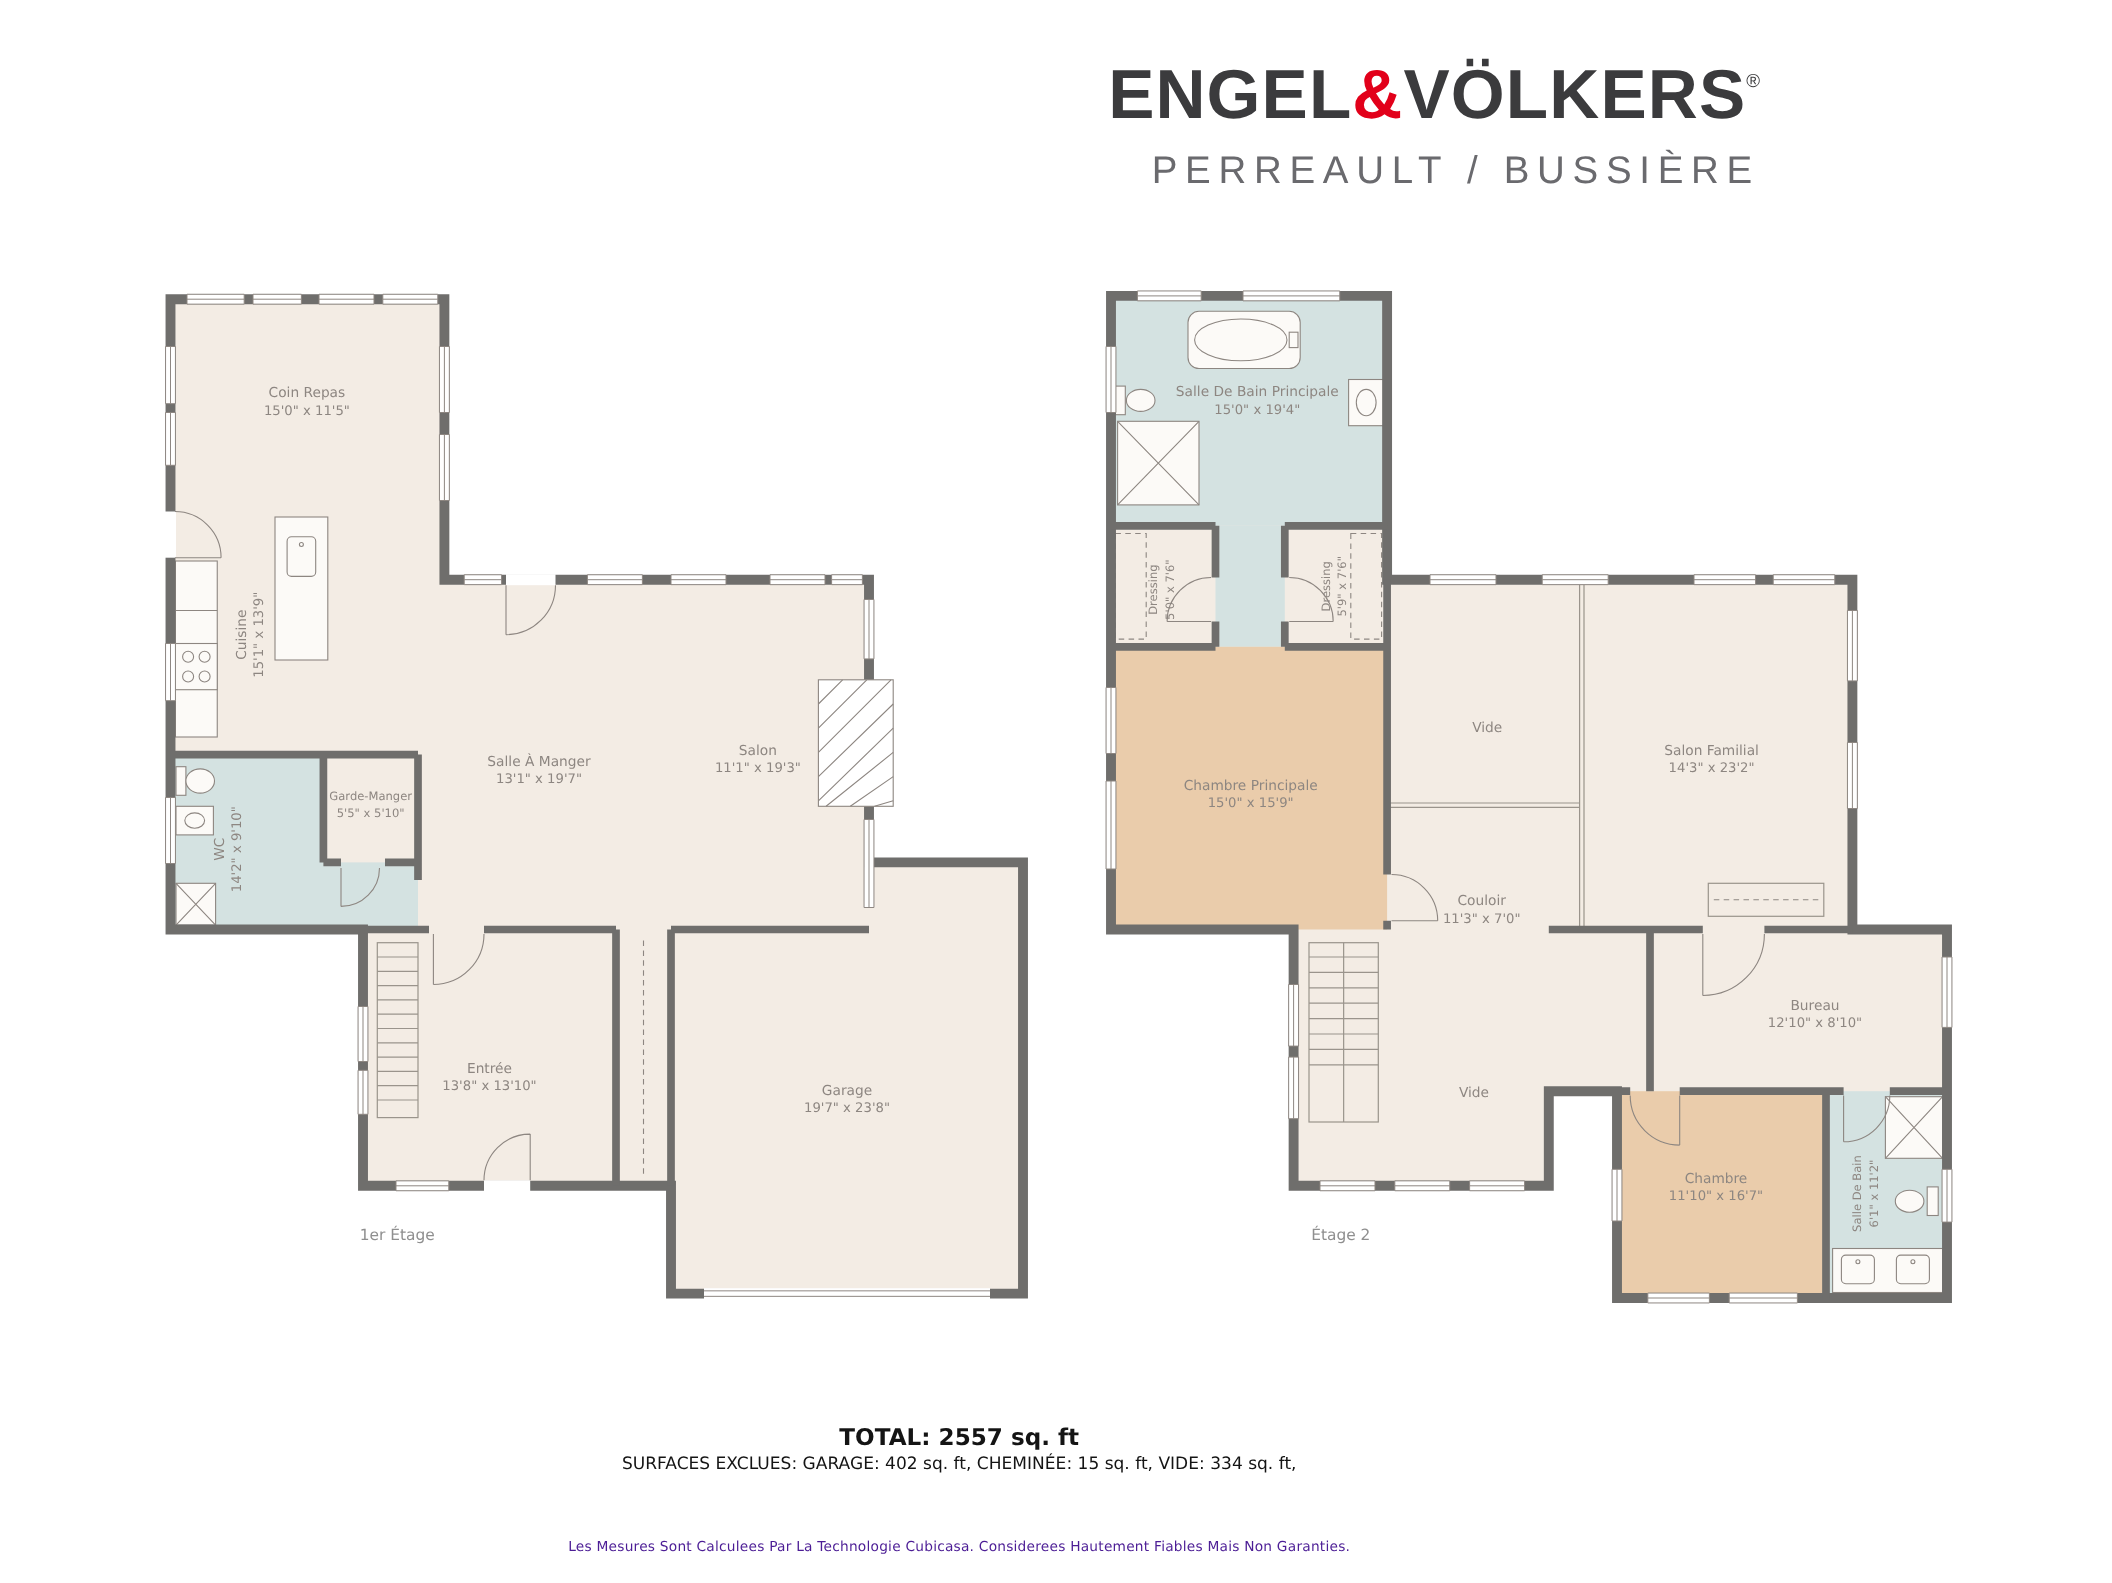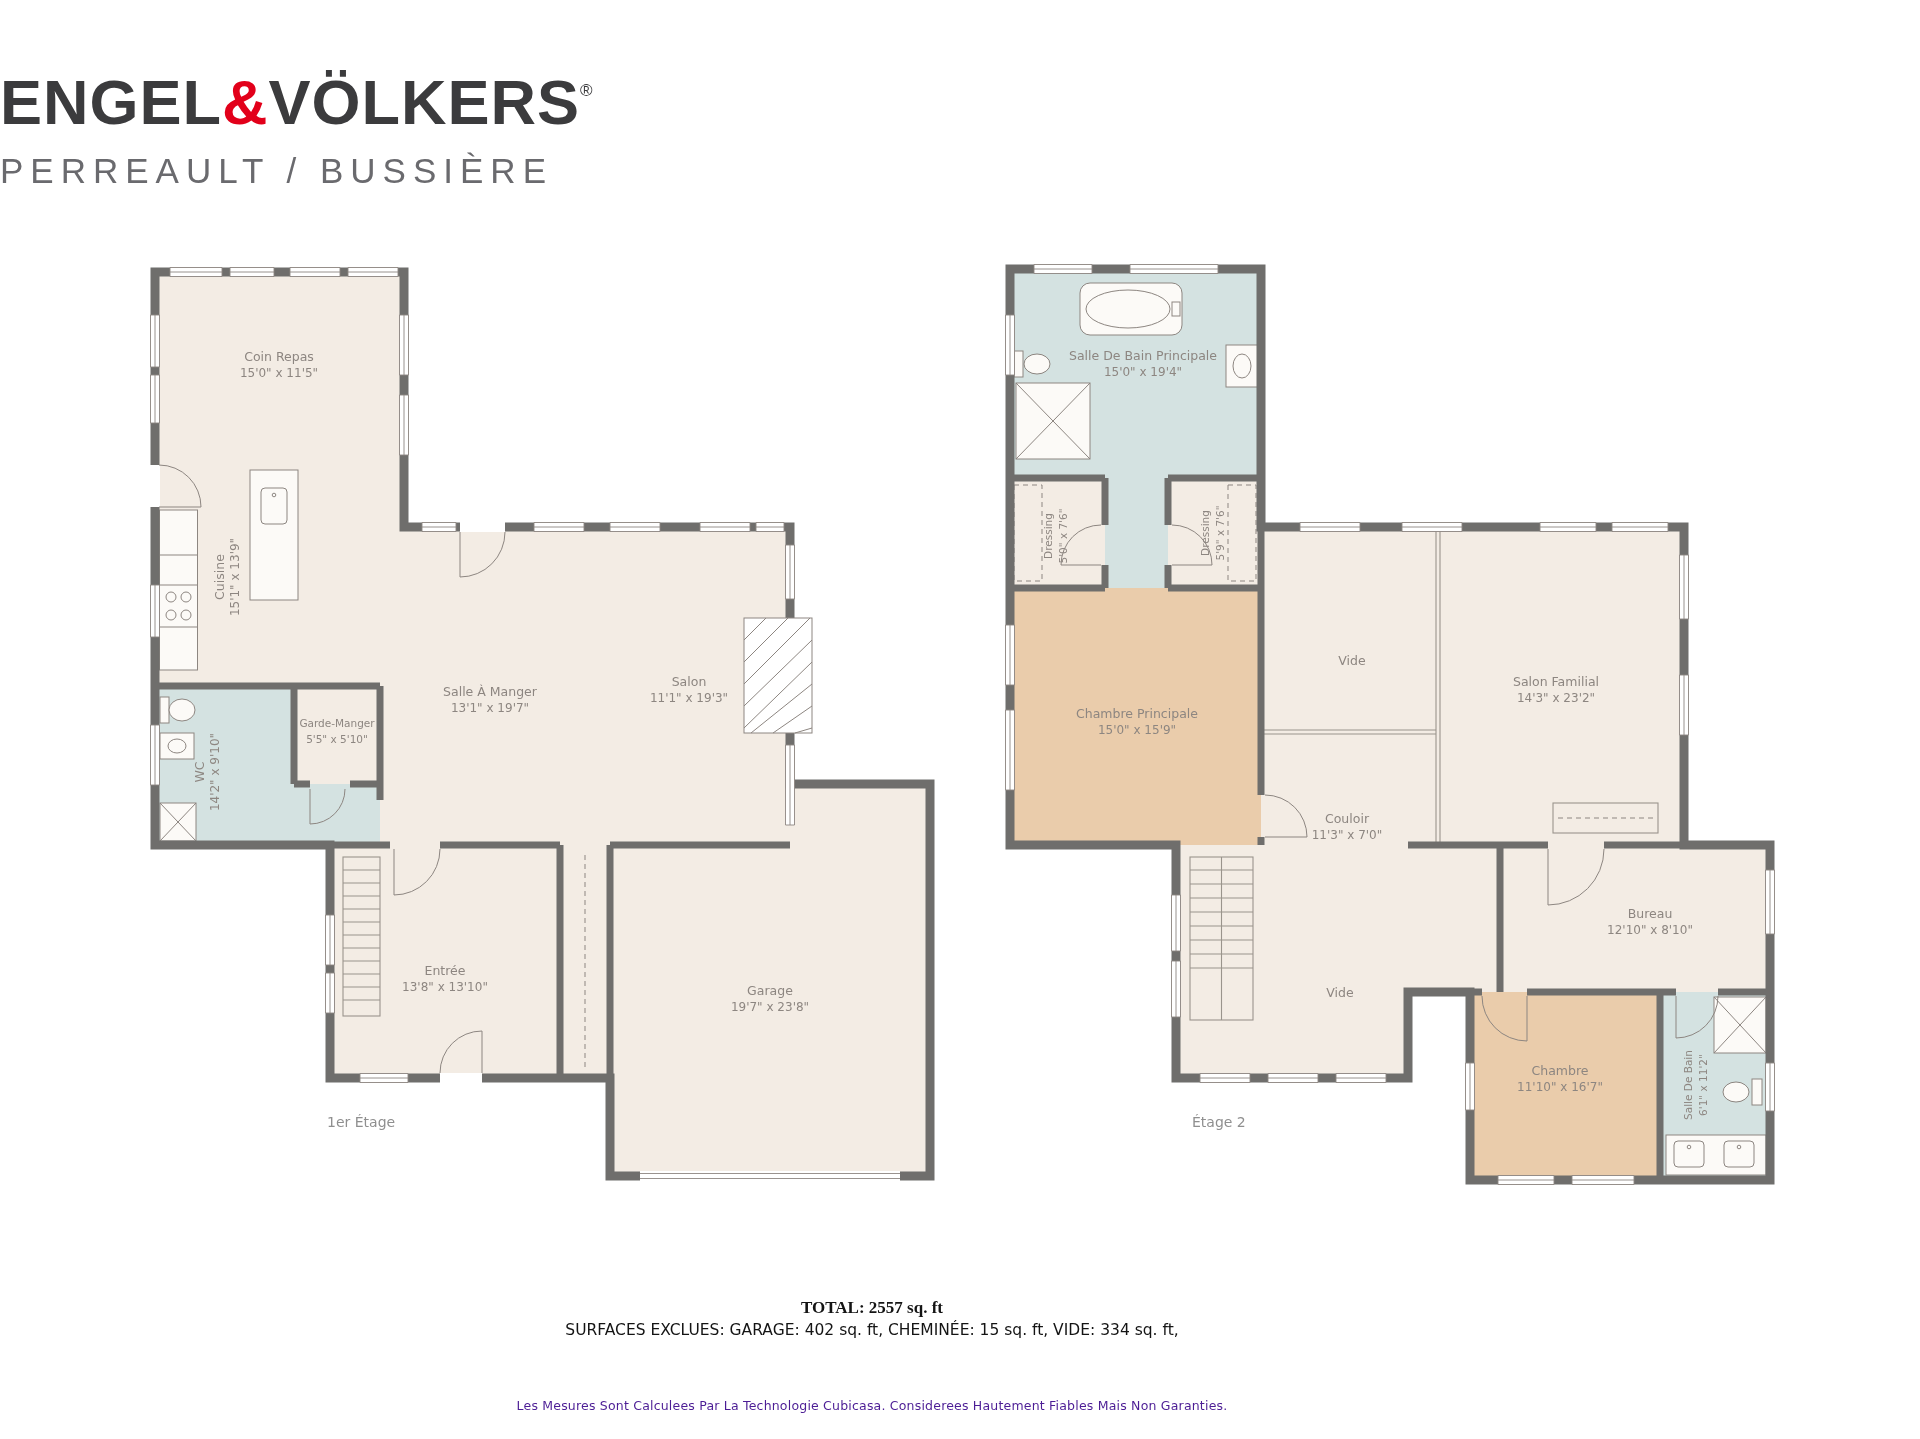--- a/index.html
+++ b/index.html
@@ -1,19 +1,19 @@
 <!DOCTYPE html>
 <html><head>
 <meta charset="utf-8">
 <style>
   html,body{margin:0;padding:0;background:#ffffff;}
   .page{position:relative;width:1920px;height:1439px;background:#fff;overflow:hidden;
         font-family:"DejaVu Sans", sans-serif;}
   
-  .hdr{position:absolute;left:0;top:0;width:1600px;text-align:left;margin-top:16px;}
+  .hdr{position:absolute;left:0;top:0;width:1600px;text-align:right;}
   .logo{margin-top:52px;font-family:"Liberation Sans",sans-serif;font-weight:700;
         font-size:63px;letter-spacing:1px;color:#3b3b3d;line-height:1.1;}
   .logo .amp{color:#e2001a;}
   .logo .reg{font-size:17px;vertical-align:28px;font-weight:400;color:#3b3b3d;letter-spacing:0;}
   .subtitle{margin-top:14px;font-family:"Liberation Sans",sans-serif;font-weight:400;
         font-size:35px;letter-spacing:7px;color:#6a6a6e;}
   
   .plan{position:absolute;}
   #plan1{left:140px;top:255px;}
   #plan2{left:1000px;top:255px;}
@@ -26,21 +26,21 @@
   .walli{stroke:#6f6e6c;stroke-width:7;fill:none;}
   .ln{stroke:#8d8681;stroke-width:1;fill:none;}
   .lnthin{stroke:#9a948c;stroke-width:1.1;fill:none;}
   .fix{fill:#fcfaf7;stroke:#8d8681;stroke-width:1;}
   .winbox{fill:#ffffff;stroke:#8d8681;stroke-width:0.9;}
   .winline{stroke:#8d8681;stroke-width:0.9;fill:none;}
   .dash{stroke:#8d8681;stroke-width:1;fill:none;stroke-dasharray:5 4;}
   
   .summary{position:absolute;left:122px;top:1296px;width:1500px;text-align:center;
            font-size:15.5px;line-height:23px;color:#141414;}
-  .summary .tot{font-weight:700;font-size:17px;font-family:Liberation Serif, serif;}
+  .summary .tot{font-weight:700;font-size:21px;}
   .disclaimer{position:absolute;left:122px;top:1398px;width:1500px;text-align:center;
            font-size:12.5px;color:#4c1d95;letter-spacing:0.2px;}
 </style>
 </head>
 <body>
 
 <div class="page">
 
   <div class="hdr">
     <div class="logo"><span>ENGEL</span><span class="amp">&amp;</span><span>VÖLKERS</span><span class="reg">®</span></div>

